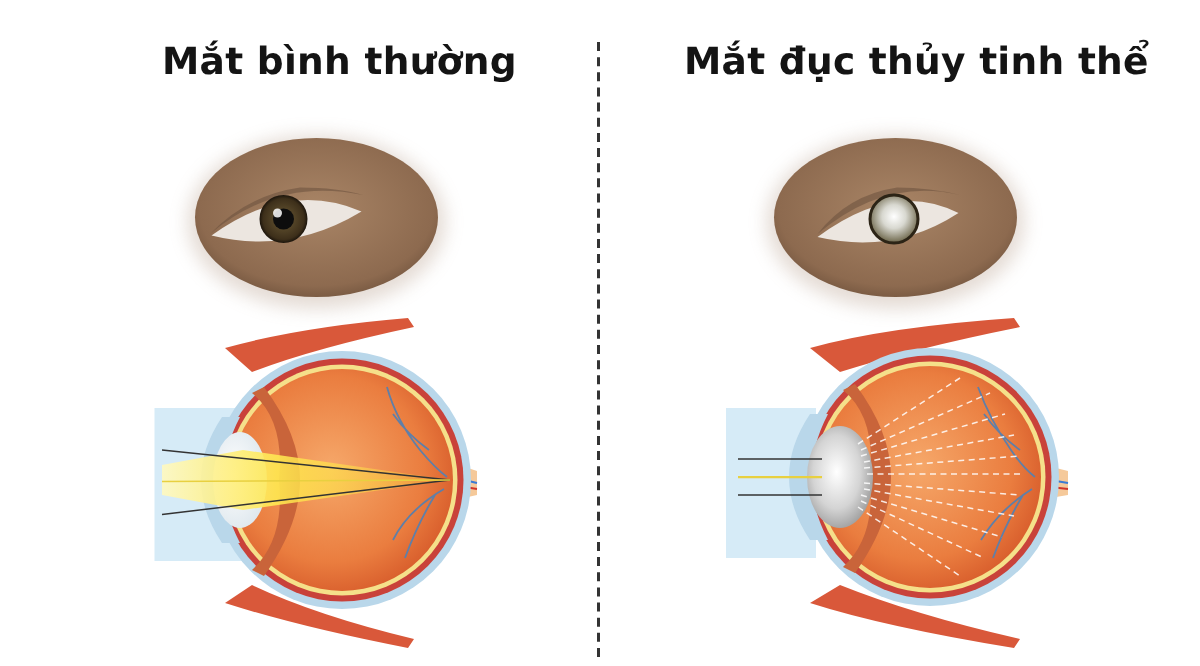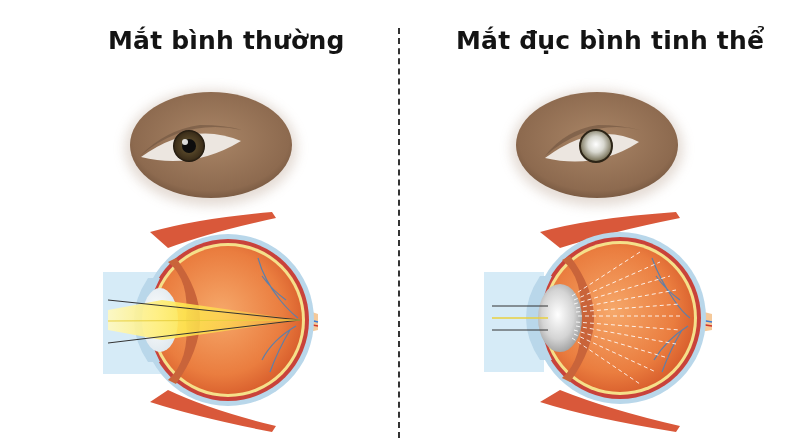--- a/index.html
+++ b/index.html
@@ -7,21 +7,21 @@
   .title{position:absolute;top:26px;font-weight:bold;font-size:25px;color:#141414;letter-spacing:0.2px;white-space:nowrap;}
   #title-left{left:89px;margin-left:19px;}
   #title-right{left:456px;}
   .divider{position:absolute;left:398px;top:28px;width:0;height:410px;border-left:2px dashed #333;}
   svg{position:absolute;top:0;left:0;}
 </style>
 </head>
 <body>
 
 <div id="title-left" class="title">Mắt bình thường</div>
-<div id="title-right" class="title">Mắt đục bình tinh thể</div>
+<div id="title-right" class="title">Mắt đục thủy tinh thể</div>
 <div class="divider"></div>
 
 <svg width="800" height="444" viewBox="0 0 800 444">
   <defs>
     <radialGradient id="skinGrad" cx="50%" cy="45%" r="60%">
       <stop offset="0%" stop-color="#a98566"></stop>
       <stop offset="80%" stop-color="#8d6a4f"></stop>
       <stop offset="100%" stop-color="#6f523c"></stop>
     </radialGradient>
     <filter id="blur6">

